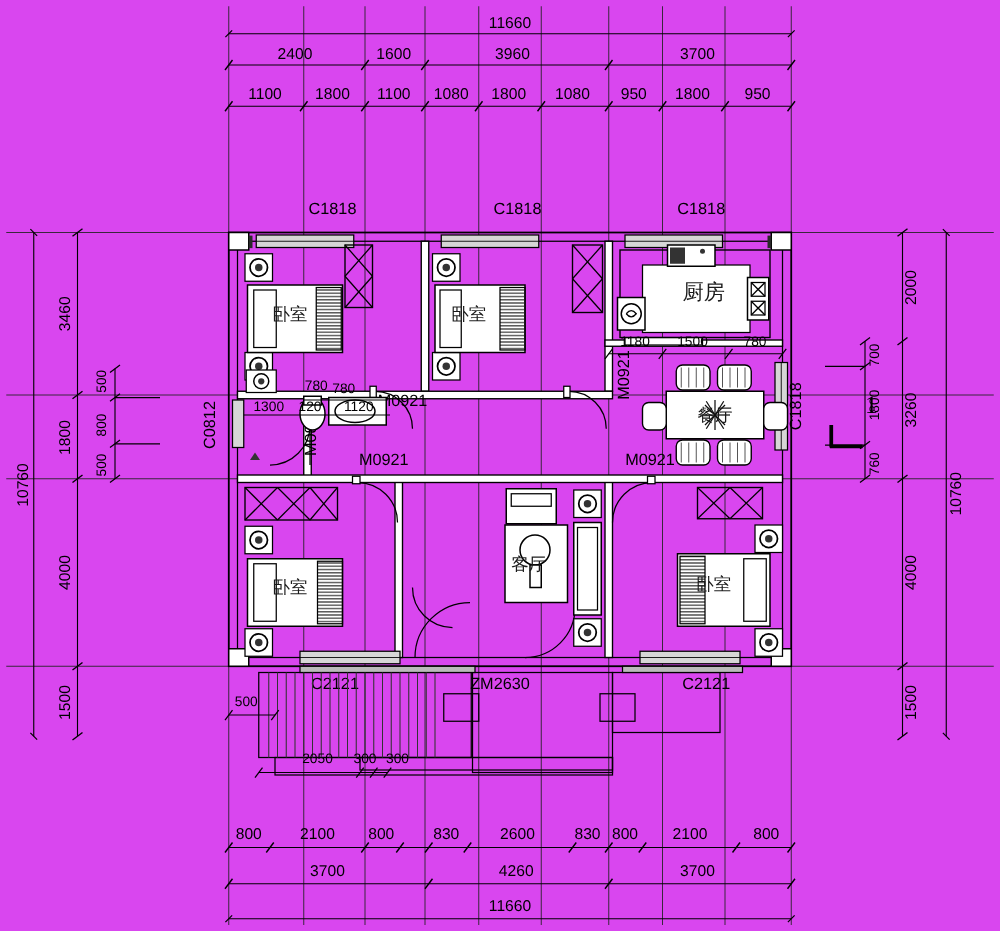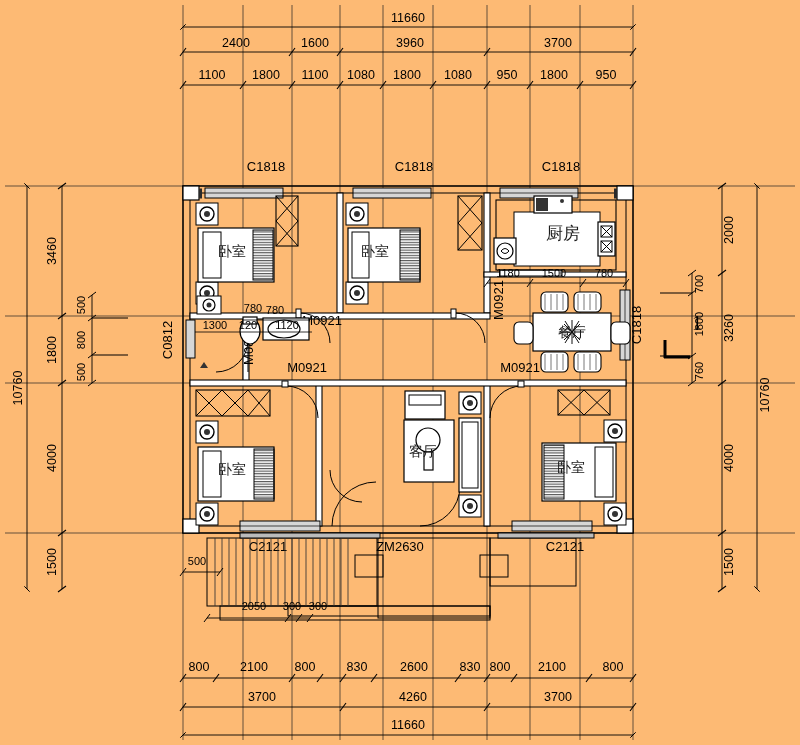--- a/index.html
+++ b/index.html
@@ -5,21 +5,21 @@
   * { box-sizing: border-box; }
   html, body {
     margin: 0; padding: 0;
     background: #ffffff;
     font-family: "Liberation Sans", sans-serif;
   }
   #page {
     position: relative;
     width: 800px;
     height: 745px;
-    background: #fdba74;
+    background: #d946ef;
     overflow: hidden;
   }
   #plan-svg { position: absolute; left: 0; top: 0; }
   .dim-text {
     font-family: "Liberation Sans", sans-serif;
     font-size: 12.5px;
     fill: #000000;
   }
   .dim-text-sm {
     font-family: "Liberation Sans", sans-serif;

